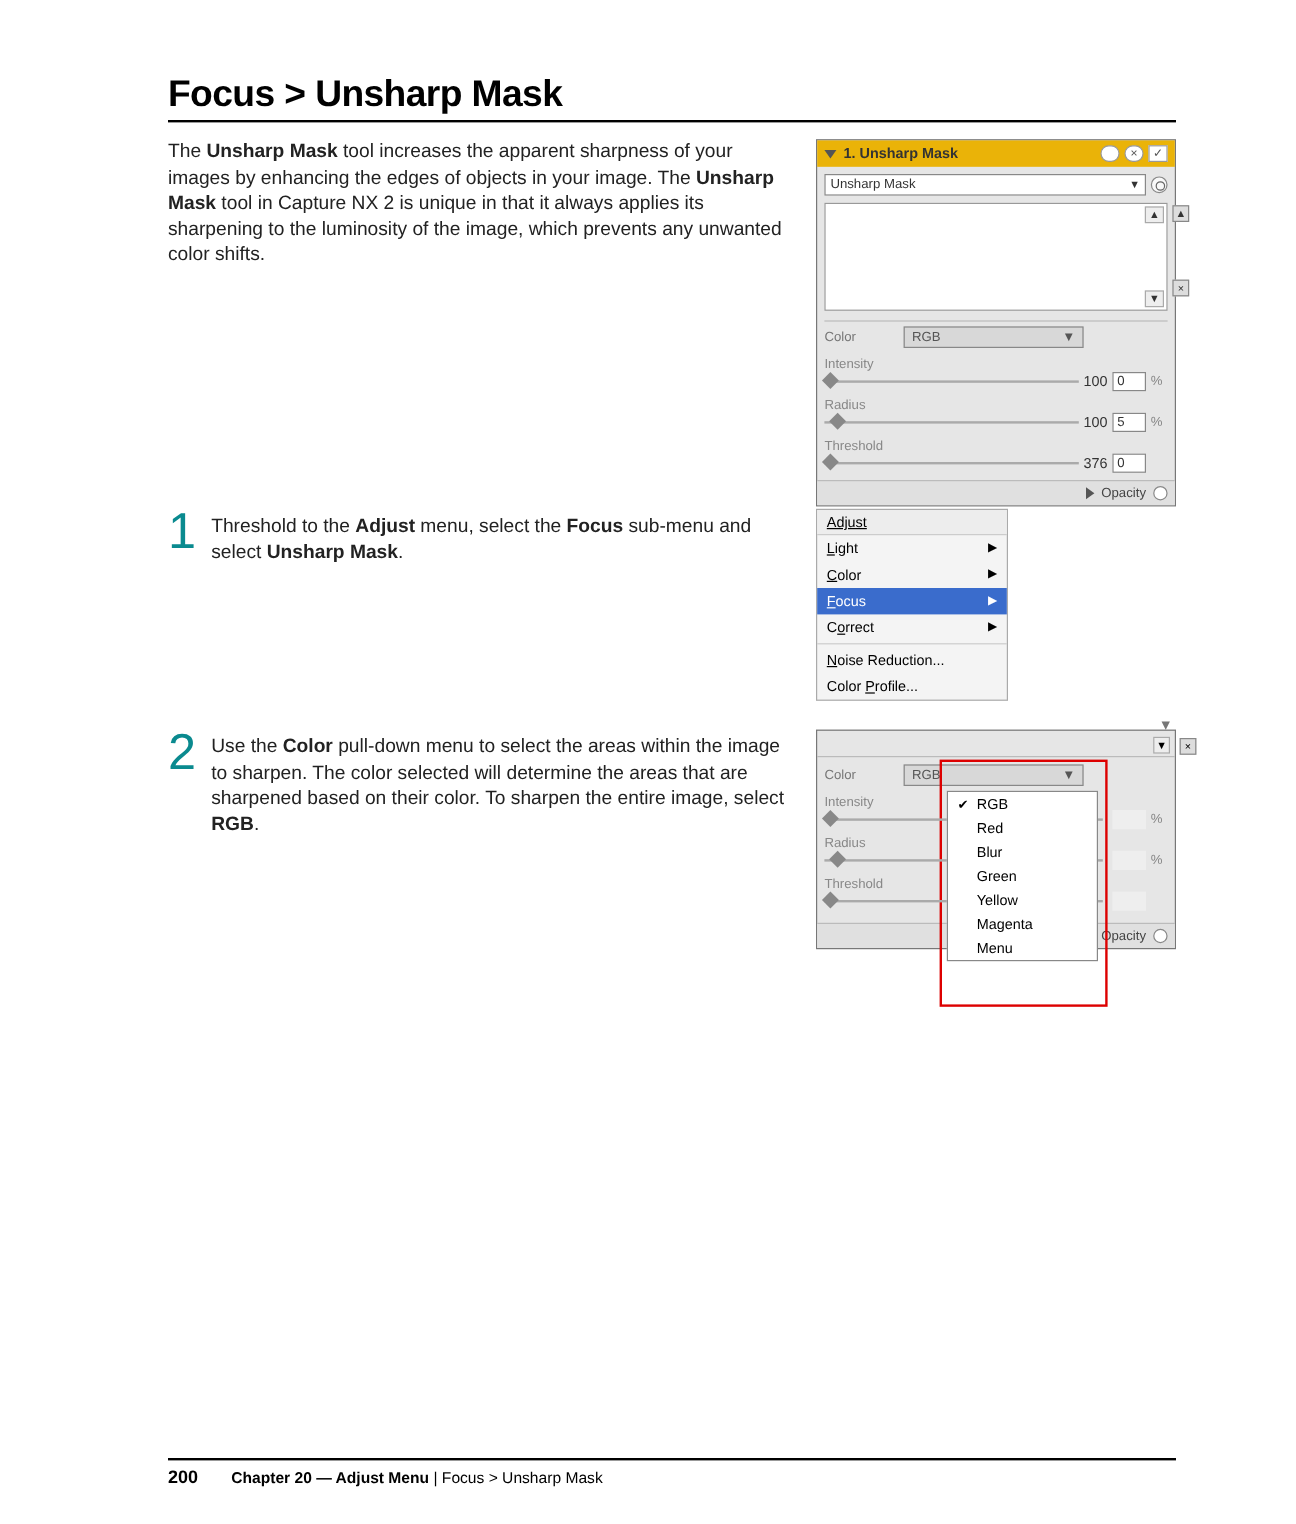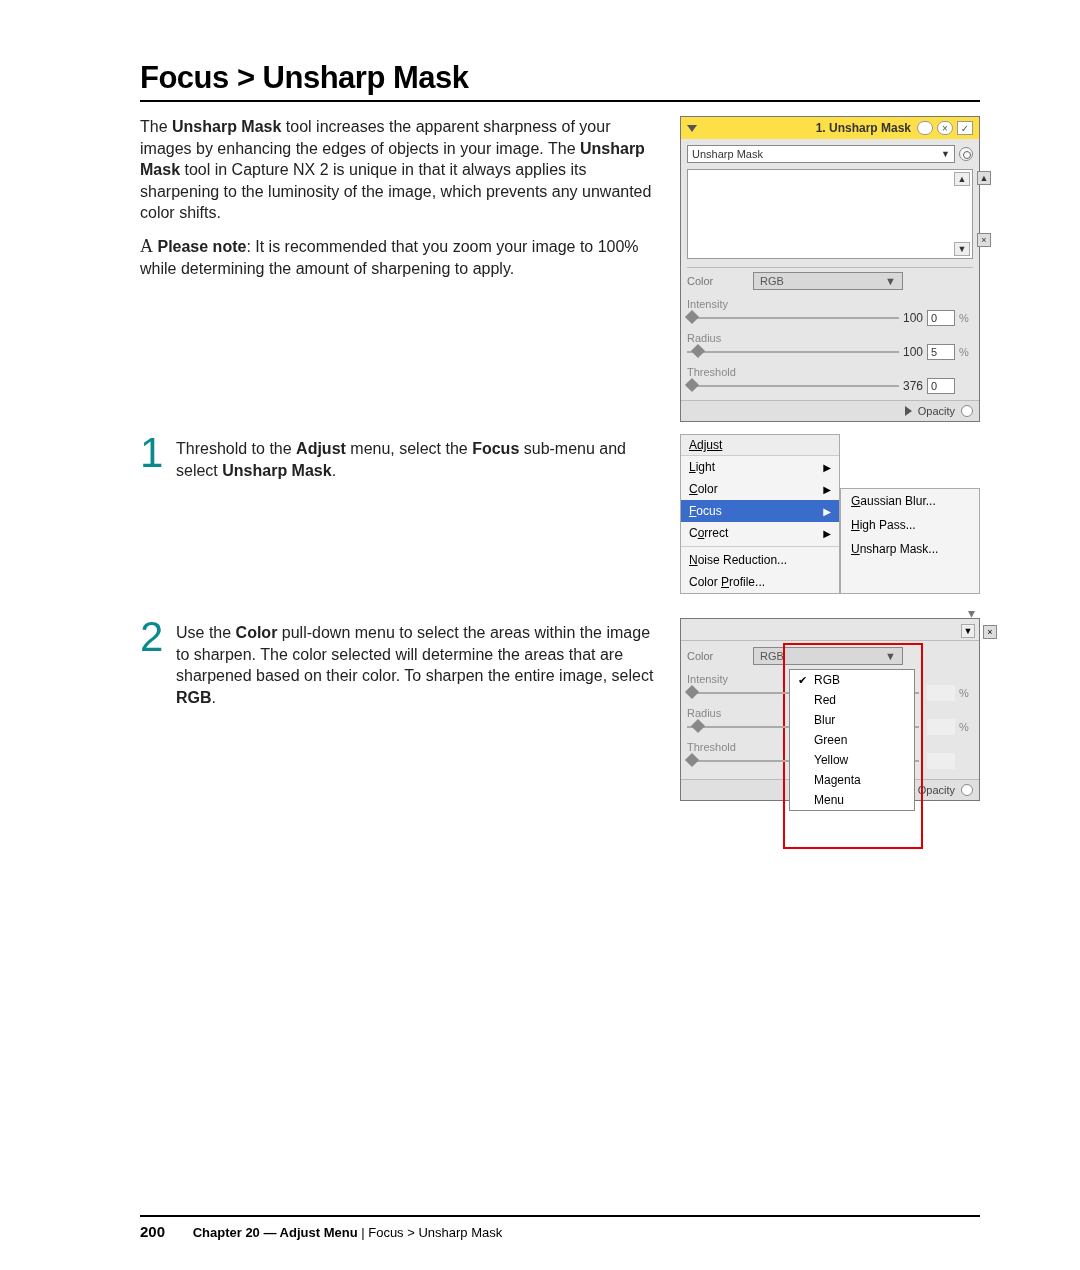--- a/index.html
+++ b/index.html
@@ -19,42 +19,41 @@
     font-weight: 700;
     color: #000;
     border-bottom: 2px solid #000;
     padding-bottom: 4px;
     margin-bottom: 14px;
     letter-spacing: -0.5px;
   }
   .intro-row {
     display: flex;
     gap: 20px;
-    margin-bottom: 12px;
+    margin-bottom: 2px;
   }
   .intro-text { flex: 1; font-size: 16px; line-height: 1.35; color:#222; }
   .intro-text p { margin-bottom: 10px; }
   .note { margin-top: 6px; }
   .note-lead { font-family: Georgia, serif; font-size:18px; }
   .b { font-weight: 700; }
   .panel {
     width: 300px;
     background: #e6e6e6;
     border: 1px solid #777;
     font-family: "Segoe UI", Tahoma, Arial, sans-serif;
     font-size: 12px;
     color: #333;
   }
   .panel-head {
-    background: #fde047;
+    background: #eab308;
     padding: 4px 6px;
     display: flex;
     align-items: center;
     gap: 6px;
-    text-align: right;
   }
   .tri-down {
     width:0;height:0;border-left:5px solid transparent;border-right:5px solid transparent;border-top:7px solid #555;
   }
   .panel-head .ptitle { font-weight: 700; flex:1; color:#333; }
   .head-btns { display:flex; gap:4px; align-items:center; }
   .pillbtn {
     width:16px;height:14px;border:1px solid #999;background:#fff;display:flex;align-items:center;justify-content:center;font-size:10px;color:#555;
   }
   .pillbtn.round { border-radius:8px; }
@@ -97,21 +96,21 @@
 
   .steps-intro{font-size:16px;margin:22px 0 10px 0;}
   .step-row{display:flex;gap:20px;margin-bottom:24px;align-items:flex-start;}
   .step-text{flex:1;display:flex;gap:6px;}
   .step-num{font-size:42px;font-weight:300;color:#0a8a8f;line-height:0.9;font-family:"Segoe UI",Arial,sans-serif;min-width:30px;}
   .step-desc{font-size:16px;line-height:1.35;color:#222;padding-top:4px;}
 
   .menu-ctn{display:flex;}
   .menu{width:160px;background:#f4f4f4;border:1px solid #aaa;font-family:Tahoma,Arial,sans-serif;font-size:12px;}
   .menu-head{background:#ededed;padding:3px 8px;border-bottom:1px solid #ccc;}
-  .menu-item{padding:4px 8px;display:flex;justify-content:space-between;align-items:center;}
+  .menu-item{padding:4px 8px;display:flex;justify-content:space-between;}
   .menu-item.hl{background:#3a6ccc;color:#fff;}
   .menu-item .sub{font-size:10px;}
   .menu-sep{height:1px;background:#ccc;margin:2px 0;}
   .submenu{width:140px;background:#f4f4f4;border:1px solid #aaa;font-size:12px;}
   .submenu .menu-item{padding:5px 10px;}
   .und{text-decoration:underline;}
 
   .panel2{width:300px;background:#e6e6e6;border:1px solid #777;font-size:12px;position:relative;}
   .panel2 .top{height:22px;border-bottom:1px solid #bbb;position:relative;}
   .panel2 .top .scroll-dn2{position:absolute;right:4px;bottom:2px;width:14px;height:14px;border:1px solid #aaa;background:#eee;font-size:9px;display:flex;align-items:center;justify-content:center;}
@@ -133,24 +132,20 @@
 <body>
 
 <div class="page">
   <h1 class="title">Focus &gt; Unsharp Mask</h1>
 
   <div class="intro-row">
     <div class="intro-text">
       <p>
         <span>The </span><span class="b">Unsharp Mask</span><span> tool increases the apparent sharpness of your images by enhancing the edges of objects in your image. The </span><span class="b">Unsharp Mask</span><span> tool in Capture NX 2 is unique in that it always applies its sharpening to the luminosity of the image, which prevents any unwanted color shifts.</span>
       </p>
-      <p class="note">
-        <span class="note-lead">A</span>
-        <span class="b">Please note</span><span>: It is recommended that you zoom your image to 100% while determining the amount of sharpening to apply.</span>
-      </p>
     </div>
 
     <div class="panel">
       <div class="panel-head">
         <div class="tri-down"></div>
         <div class="ptitle">1. Unsharp Mask</div>
         <div class="head-btns">
           <div class="pillbtn round"></div>
           <div class="pillbtn round">×</div>
           <div class="pillbtn">✓</div>
@@ -263,31 +258,20 @@
             <span class="sub">▶</span>
           </div>
         <div class="menu-sep"></div>
         <div class="menu-item">
             <span><span class="und">N</span>oise Reduction...</span>
           </div>
         <div class="menu-item">
             <span>Color <span class="und">P</span>rofile...</span>
           </div>
       </div>
-      <div class="submenu" style="margin-top:54px">
-        <div class="menu-item">
-            <span><span class="und">G</span>aussian Blur...</span>
-          </div>
-        <div class="menu-item">
-            <span><span class="und">H</span>igh Pass...</span>
-          </div>
-        <div class="menu-item">
-            <span><span class="und">U</span>nsharp Mask...</span>
-          </div>
-      </div>
     </div>
   </div>
 
   <div class="step-row">
     <div class="step-text">
       <div class="step-num">2</div>
       <div class="step-desc">
         <span>Use the </span><span class="b">Color</span><span> pull-down menu to select the areas within the image to sharpen. The color selected will determine the areas that are sharpened based on their color. To sharpen the entire image, select </span><span class="b">RGB</span><span>.</span>
       </div>
     </div>

